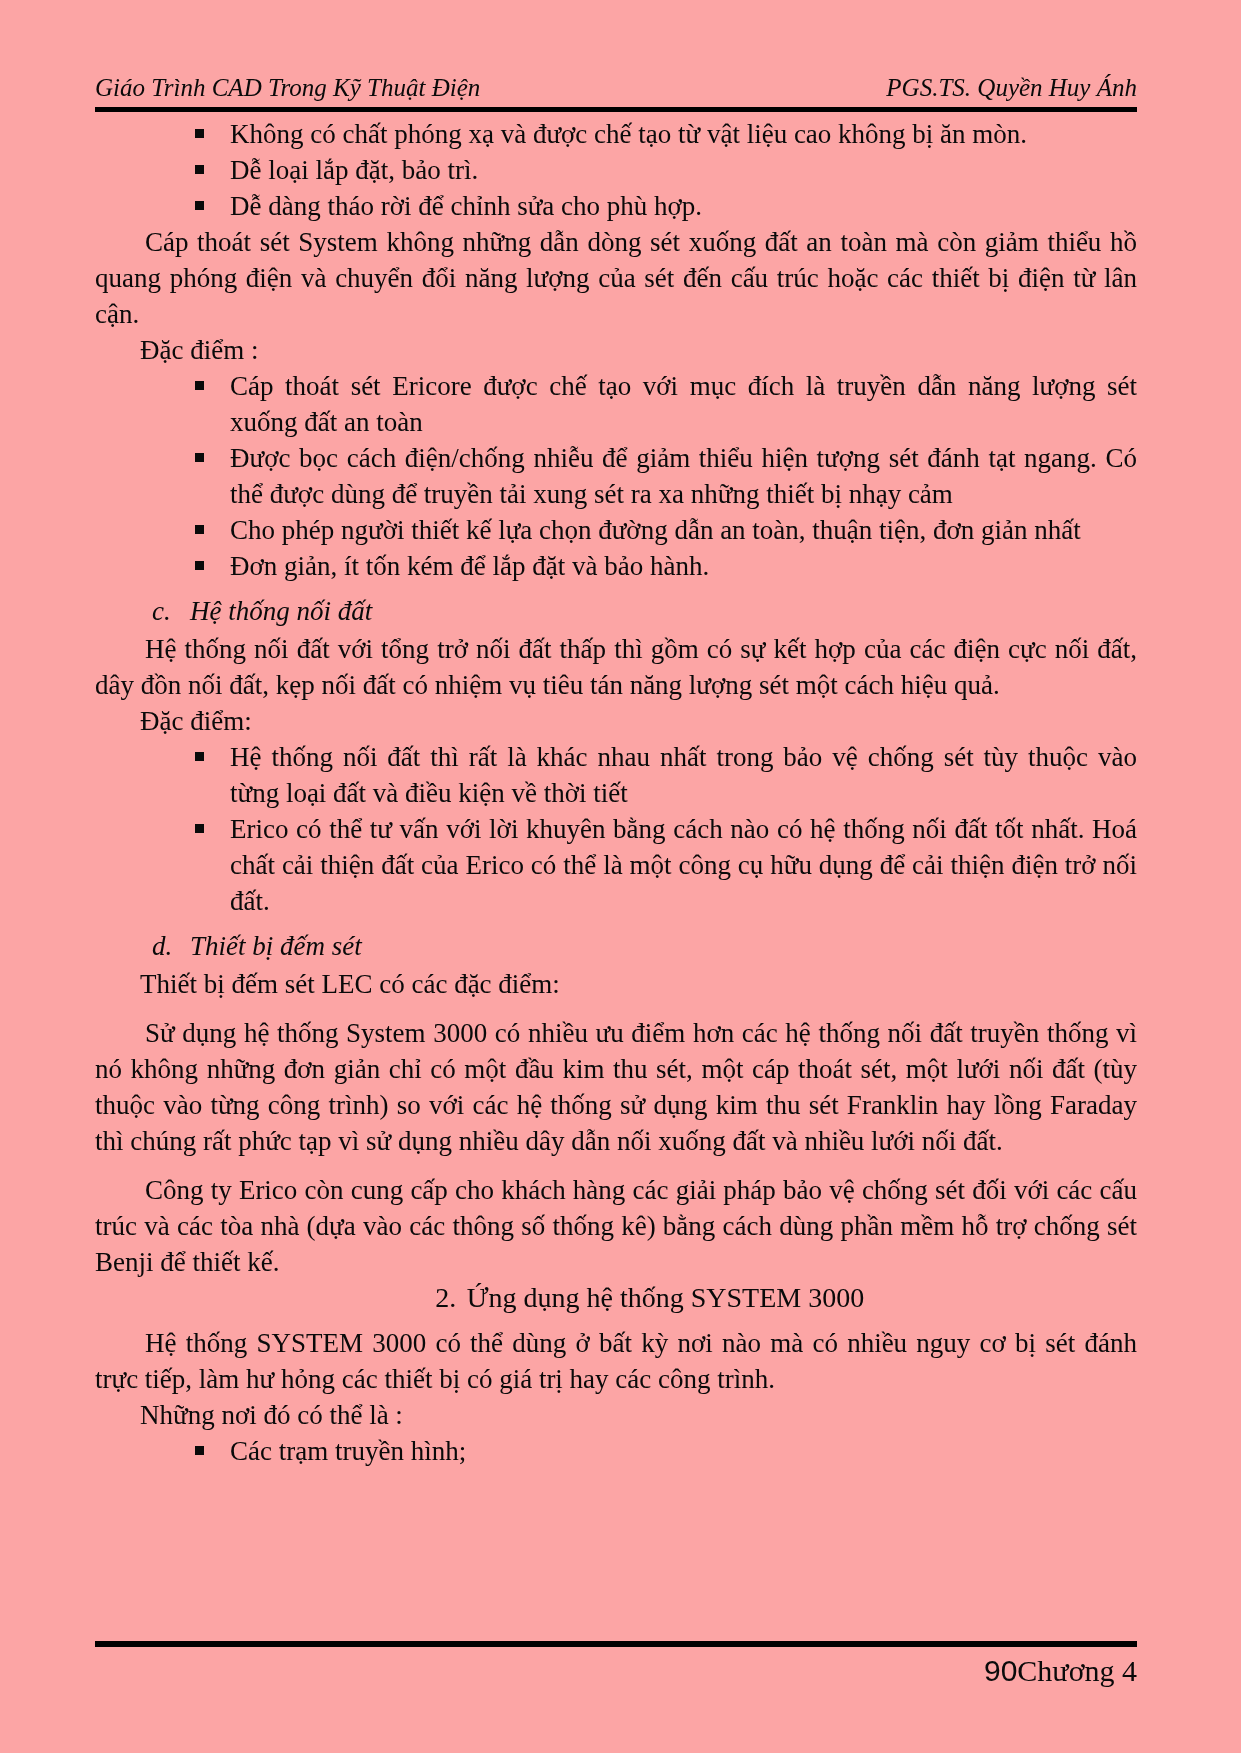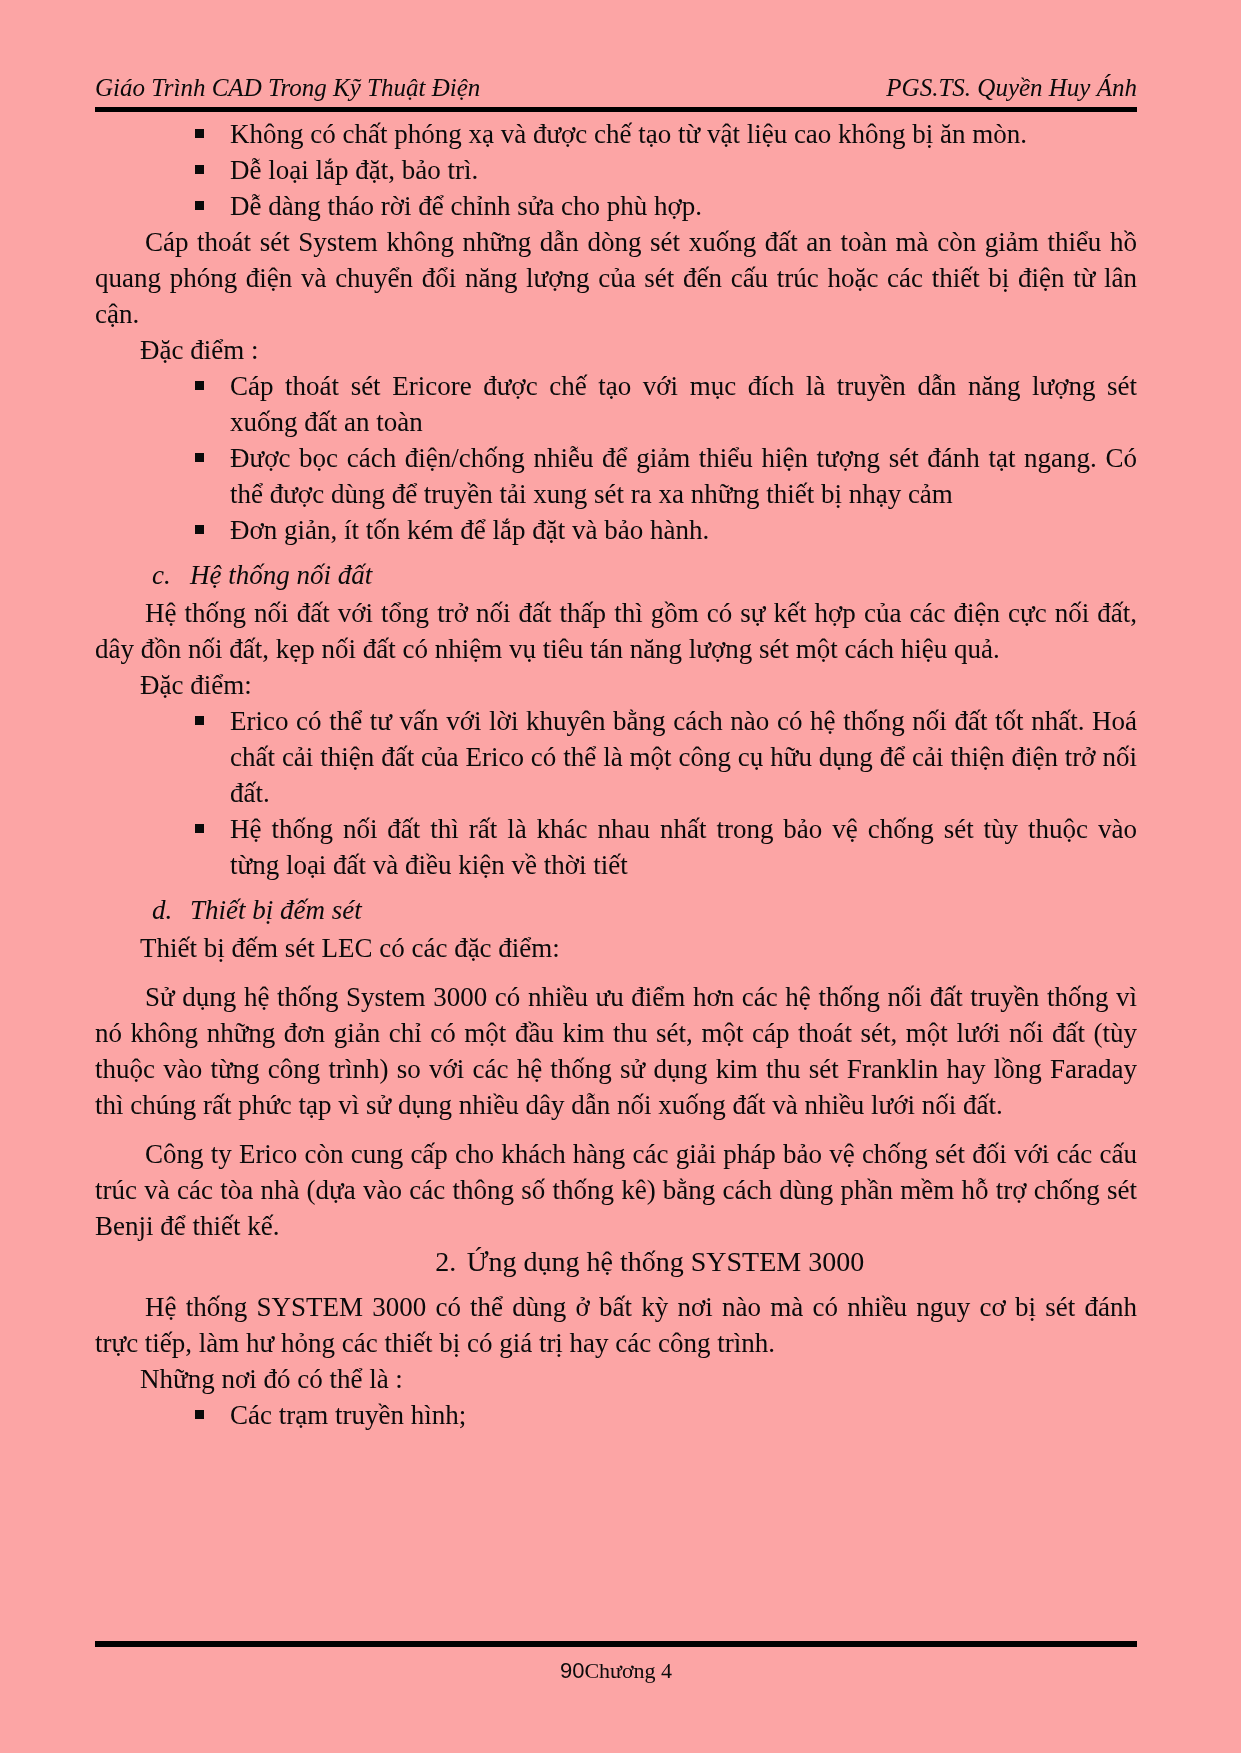--- a/index.html
+++ b/index.html
@@ -92,22 +92,22 @@
   }
   
   .footer {
     position: absolute;
     left: 95px;
     right: 104px;
     top: 1641px;
     border-top: 6px solid #000000;
     padding-top: 9px;
     display: flex;
-    justify-content: center;
-    font-size: 22px;
+    justify-content: flex-end;
+    font-size: 30px;
     line-height: 30px;
   }
   .footer .pagenum {
     font-family: "Liberation Sans", sans-serif;
   }
   .footer .chapter {
   }
 </style>
 </head>
 <body>
@@ -142,40 +142,41 @@
       <div class="item">
         <span class="sq"></span>
         <span>Cáp thoát sét Ericore được chế tạo với mục đích là truyền dẫn năng lượng sét xuống đất an toàn</span>
       </div>
       <div class="item">
         <span class="sq"></span>
         <span>Được bọc cách điện/chống nhiễu để giảm thiểu hiện tượng sét đánh tạt ngang. Có thể được dùng để truyền tải xung sét ra xa những thiết bị nhạy cảm</span>
       </div>
       <div class="item">
         <span class="sq"></span>
+        <span>Cho phép người thiết kế lựa chọn đường dẫn an toàn, thuận tiện, đơn giản nhất</span>
       </div>
       <div class="item">
         <span class="sq"></span>
         <span>Đơn giản, ít tốn kém để lắp đặt và bảo hành.</span>
       </div>
     </div>
 
     <div class="sub-heading">
       <span class="h-num">c.</span><span>Hệ thống nối đất</span>
     </div>
     <div class="para">Hệ thống nối đất với tổng trở nối đất thấp thì gồm có sự kết hợp của các điện cực nối đất, dây đồn nối đất, kẹp nối đất có nhiệm vụ tiêu tán năng lượng sét một cách hiệu quả.</div>
     <div class="lead">Đặc điểm:</div>
     <div class="blist">
       <div class="item">
         <span class="sq"></span>
+        <span>Hệ thống nối đất thì rất là khác nhau nhất trong bảo vệ chống sét tùy thuộc vào từng loại đất và điều kiện về thời tiết</span>
+      </div>
+      <div class="item">
+        <span class="sq"></span>
         <span>Erico có thể tư vấn với lời khuyên bằng cách nào có hệ thống nối đất tốt nhất. Hoá chất cải thiện đất của Erico có thể là một công cụ hữu dụng để cải thiện điện trở nối đất.</span>
-      </div>
-      <div class="item">
-        <span class="sq"></span>
-        <span>Hệ thống nối đất thì rất là khác nhau nhất trong bảo vệ chống sét tùy thuộc vào từng loại đất và điều kiện về thời tiết</span>
       </div>
     </div>
 
     <div class="sub-heading">
       <span class="h-num">d.</span><span>Thiết bị đếm sét</span>
     </div>
     <div class="lead">Thiết bị đếm sét LEC có các đặc điểm:</div>
 
     <div class="para para-gap">Sử dụng hệ thống System 3000 có nhiều ưu điểm hơn các hệ thống nối đất truyền thống vì nó không những đơn giản chỉ có một đầu kim thu sét, một cáp thoát sét, một lưới nối đất (tùy thuộc vào từng công trình) so với các hệ thống sử dụng kim thu sét Franklin hay lồng Faraday thì chúng rất phức tạp vì sử dụng nhiều dây dẫn nối xuống đất và nhiều lưới nối đất.</div>
     <div class="para para-gap">Công ty Erico còn cung cấp cho khách hàng các giải pháp bảo vệ chống sét đối với các cấu trúc và các tòa nhà (dựa vào các thông số thống kê) bằng cách dùng phần mềm hỗ trợ chống sét Benji để thiết kế.</div>

